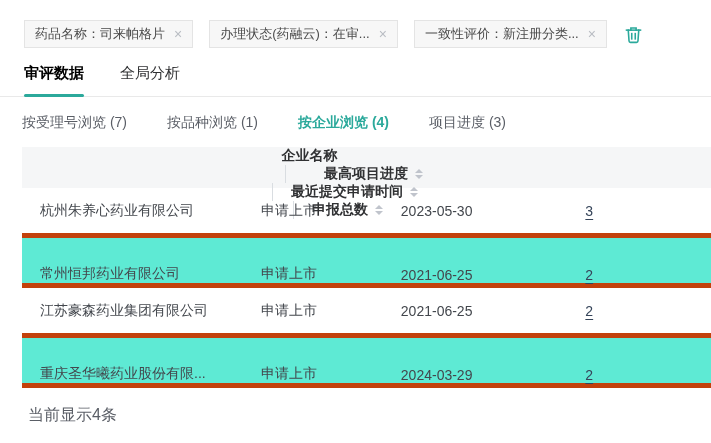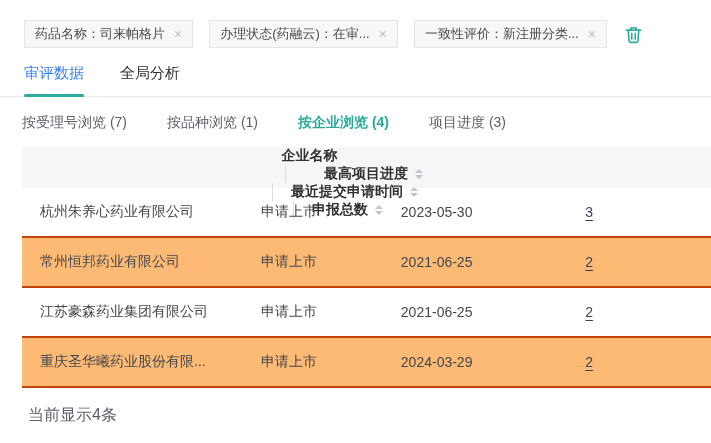--- a/index.html
+++ b/index.html
@@ -19,43 +19,43 @@
     cursor: pointer;
   }
   .trash-btn { background: none; border: none; cursor: pointer; display: flex; align-items: center; padding: 0; margin-left: 0; }
 
   
   .tabs { display: flex; margin-top: 16px; padding: 0 24px; border-bottom: 1px solid #e9e9e9; }
   .tab {
     position: relative; margin-right: 36px; padding-bottom: 13px;
     font-size: 15px; color: #303133; cursor: pointer;
   }
-  .tab.active { color: #3b82f6; font-weight: normal; }
+  .tab.active { color: #000000; font-weight: bold; }
   .tab.active::after {
     content: ""; position: absolute; left: 0; right: 0; bottom: -1px;
     height: 3px; background: #2BA99B; border-radius: 2px;
   }
 
   
   .subtabs { display: flex; padding: 17px 24px 15px 22px; }
   .subtab { margin-right: 40px; font-size: 14px; color: #5a5e66; cursor: pointer; white-space: nowrap; }
   .subtab.active { color: #2BA99B; font-weight: bold; }
 
   
   .table { margin-left: 22px; width: 689px; font-size: 14px; }
   .tr { display: flex; align-items: center; }
   .thead { background: #f5f6f7; height: 41px; font-weight: bold; color: #303133; flex-direction: column; }
   .th, .td { padding-left: 18px; display: flex; align-items: center; }
   .col-1 { width: 206px; }
   .col-2 { width: 163px; padding-left: 38px; }
   .col-3 { width: 189px; }
   .col-4 { width: 147px; }
   .thead .th + .th { border-left: 1px solid #d9dde1; height: 22px; }
-  .tbody .tr { height: 50px; border-bottom: 2px solid #c2410c; color: #43474d; }
-  .tbody .tr.stripe { background: #fdba74; }
+  .tbody .tr { height: 50px; border-bottom: 5px solid #c2410c; color: #43474d; }
+  .tbody .tr.stripe { background: #5eead4; align-items: flex-end; }
   .count-link { color: #36455a; text-decoration: underline; text-underline-offset: 3px; cursor: pointer; }
 
   
   .caret-wrap { display: inline-flex; flex-direction: column; margin-left: 7px; cursor: pointer; }
   .caret { width: 0; height: 0; border: 4px solid transparent; }
   .caret.up { border-bottom-color: #c0c4cc; margin-bottom: 2px; }
   .caret.down { border-top-color: #c0c4cc; }
 
   
   .footer { padding: 17px 28px; font-size: 16px; color: #5a5e66; }

